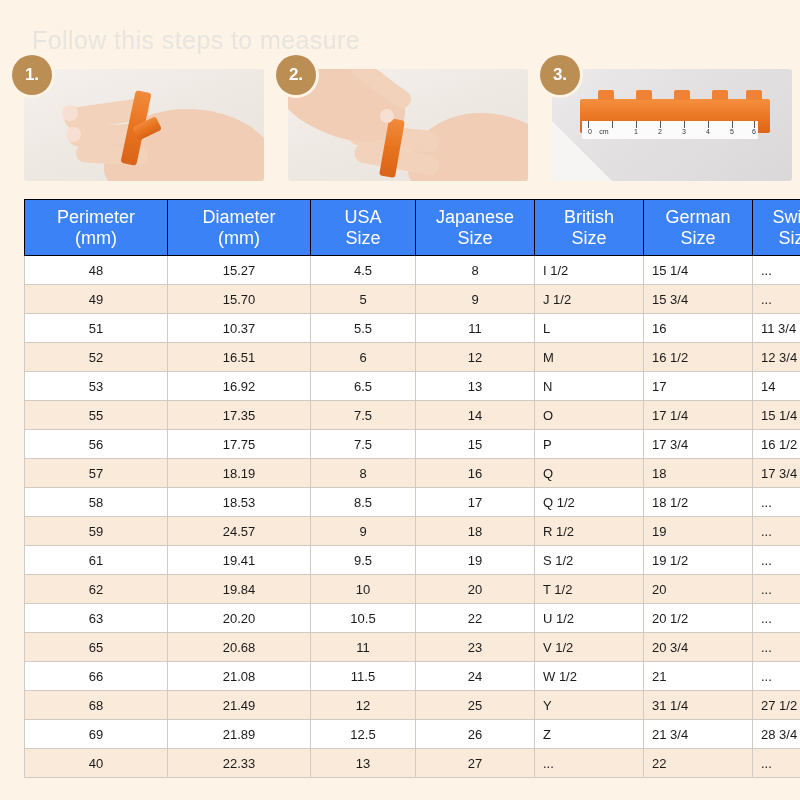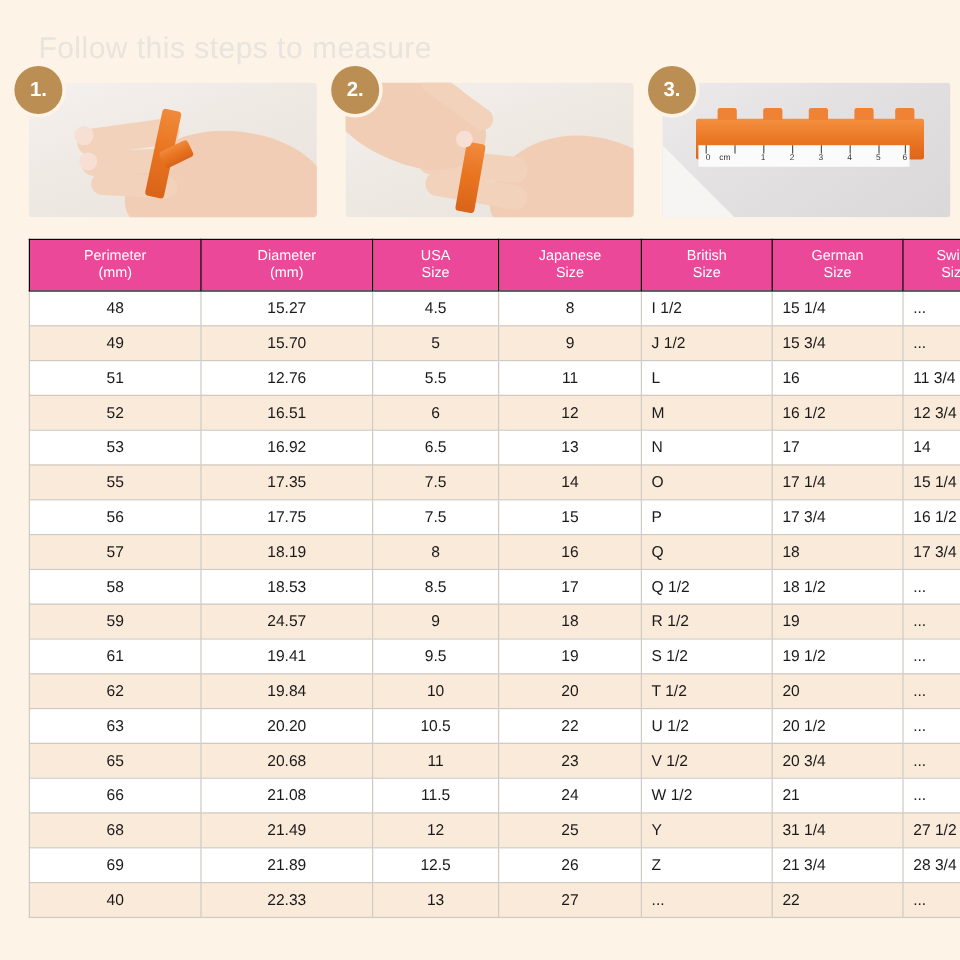--- a/index.html
+++ b/index.html
@@ -143,23 +143,23 @@
     box-shadow: 0 0 0 3px #fdf3e7;
   }
   table.size-table {
     width: 752px;
     border-collapse: collapse;
     table-layout: fixed;
     font-size: 13px;
     color: #1a1a1a;
   }
   table.size-table thead th {
-    background: #ec4899;
+    background: #3b82f6;
     color: #ffffff;
-    font-size: 12px;
+    font-size: 18px;
     font-weight: normal;
     padding: 7px 4px;
     border: 1px solid #000000;
     line-height: 1.15;
   }
   table.size-table td {
     border: 1px solid #cfcac4;
     padding: 5px 8px;
     height: 18px;
     font-size: 13px;
@@ -277,21 +277,21 @@
           <td class="c">49</td>
           <td class="c">15.70</td>
           <td class="c">5</td>
           <td class="c">9</td>
           <td class="l">J 1/2</td>
           <td class="l">15 3/4</td>
           <td class="l">...</td>
         </tr>
         <tr>
           <td class="c">51</td>
-          <td class="c">12.76</td>
+          <td class="c">10.37</td>
           <td class="c">5.5</td>
           <td class="c">11</td>
           <td class="l">L</td>
           <td class="l">16</td>
           <td class="l">11 3/4</td>
         </tr>
         <tr>
           <td class="c">52</td>
           <td class="c">16.51</td>
           <td class="c">6</td>

